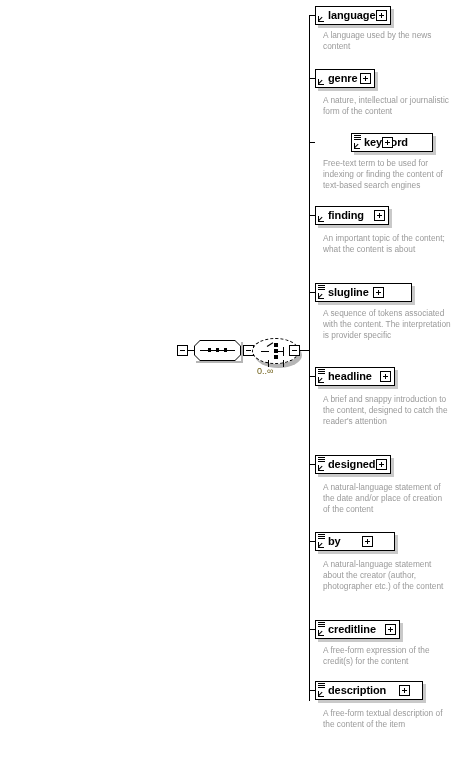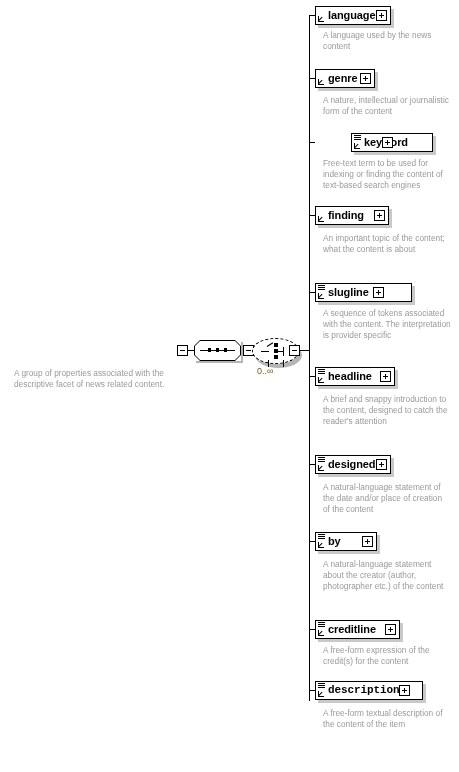--- a/index.html
+++ b/index.html
@@ -113,21 +113,20 @@
     font-size:8.3px;line-height:11.2px;color:#9a9a9a;
     width:128px;
   }
 </style>
 </head>
 <body>
 
 <div class="canvas">
 
   <div class="toggle" style="left:177px;top:345px;"></div>
-  <div class="group-desc" style="left:14px;top:368px;">A group of properties associated with the descriptive facet of news related content.</div>
 
   <div class="hline" style="left:188px;top:350px;width:6px;"></div>
 
   <div class="seq-node" style="left:194px;top:340px;">
     <div class="seq-oct-in"></div>
     <div class="seq-oct-fill"></div>
     <div class="seq-bar"></div>
     <div class="seq-dot" style="left:14px;"></div>
     <div class="seq-dot" style="left:22px;"></div>
     <div class="seq-dot" style="left:30px;"></div>
@@ -249,21 +248,21 @@
         <span class="el-arrow">
           <i style="left:0;bottom:0;width:6px;height:1px"></i>
           <i style="left:0;bottom:0;width:1px;height:6px"></i>
           <i style="left:1px;bottom:1px;width:5px;height:1px;transform:rotate(-45deg);transform-origin:left bottom"></i>
         </span>
         <span class="elem-name">designed</span>
       </div>
       <div class="toggle plus" style="left: 376px; top: 459px;"></div>
       <div class="elem-desc" style="left: 323px; top: 482px;">A natural-language statement of the date and/or place of creation of the content</div>
       <div class="hline" style="left: 309px; top: 541px; width: 6px;"></div>
-      <div class="elem" style="left: 315px; top: 532px; width: 62px;">
+      <div class="elem" style="left: 315px; top: 532px; width: 80px;">
         <span class="el-rep">
           <i style="top:0"></i>
           <i style="top:2px"></i>
           <i style="top:4px"></i>
         </span>
         <span class="el-arrow">
           <i style="left:0;bottom:0;width:6px;height:1px"></i>
           <i style="left:0;bottom:0;width:1px;height:6px"></i>
           <i style="left:1px;bottom:1px;width:5px;height:1px;transform:rotate(-45deg);transform-origin:left bottom"></i>
         </span>
@@ -281,21 +280,21 @@
         <span class="el-arrow">
           <i style="left:0;bottom:0;width:6px;height:1px"></i>
           <i style="left:0;bottom:0;width:1px;height:6px"></i>
           <i style="left:1px;bottom:1px;width:5px;height:1px;transform:rotate(-45deg);transform-origin:left bottom"></i>
         </span>
         <span class="elem-name">creditline</span>
       </div>
       <div class="toggle plus" style="left: 385px; top: 624px;"></div>
       <div class="elem-desc" style="left: 323px; top: 645px;">A free-form expression of the credit(s) for the content</div>
       <div class="hline" style="left: 309px; top: 690px; width: 6px;"></div>
-      <div class="elem" style="left: 315px; top: 681px; width: 108px; font-family: Liberation Mono, monospace;">
+      <div class="elem" style="left: 315px; top: 681px; width: 108px;">
         <span class="el-rep">
           <i style="top:0"></i>
           <i style="top:2px"></i>
           <i style="top:4px"></i>
         </span>
         <span class="el-arrow">
           <i style="left:0;bottom:0;width:6px;height:1px"></i>
           <i style="left:0;bottom:0;width:1px;height:6px"></i>
           <i style="left:1px;bottom:1px;width:5px;height:1px;transform:rotate(-45deg);transform-origin:left bottom"></i>
         </span>

